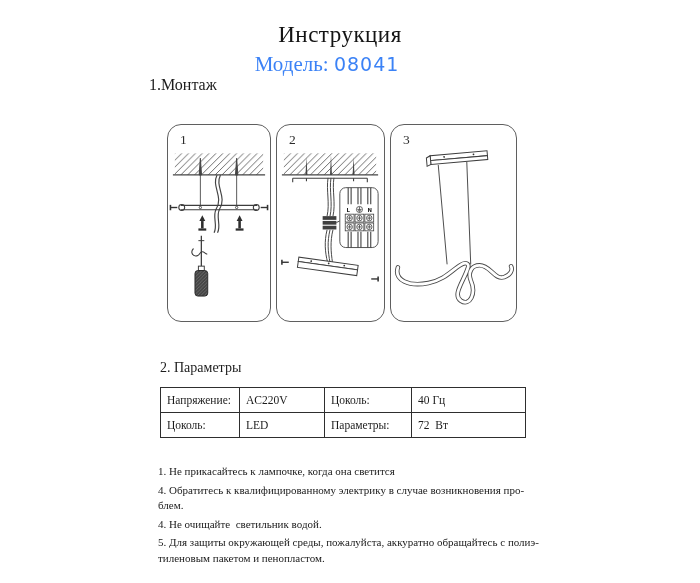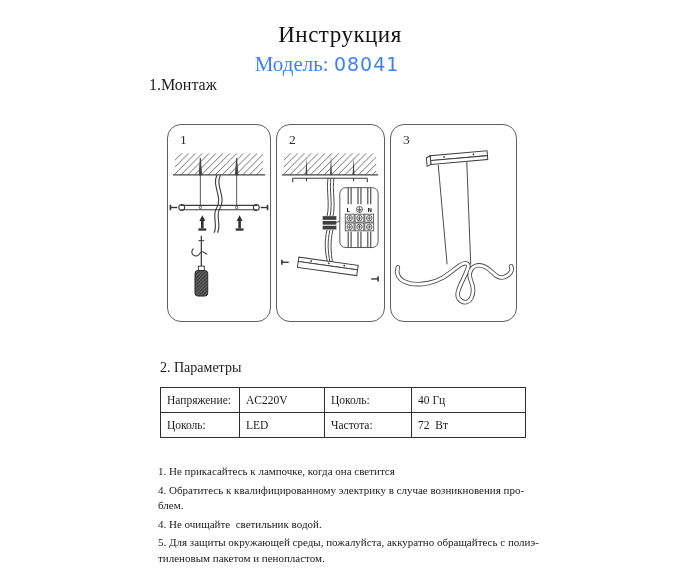--- a/index.html
+++ b/index.html
@@ -253,21 +253,21 @@
     <tbody>
       <tr>
         <td class="c1">Напряжение:</td>
         <td class="c2">AC220V</td>
         <td class="c3">Цоколь:</td>
         <td class="c4">40 Гц</td>
       </tr>
       <tr>
         <td class="c1">Цоколь:</td>
         <td class="c2">LED</td>
-        <td class="c3">Частота:</td>
+        <td class="c3">Параметры:</td>
         <td class="c4">72  Вт</td>
       </tr>
     </tbody>
   </table>
 
 
   <div class="notes">
     <p>1. Не прикасайтесь к лампочке, когда она светится</p>
     <p>4. Обратитесь к квалифицированному электрику в случае возникновения про-
 блем.</p>

